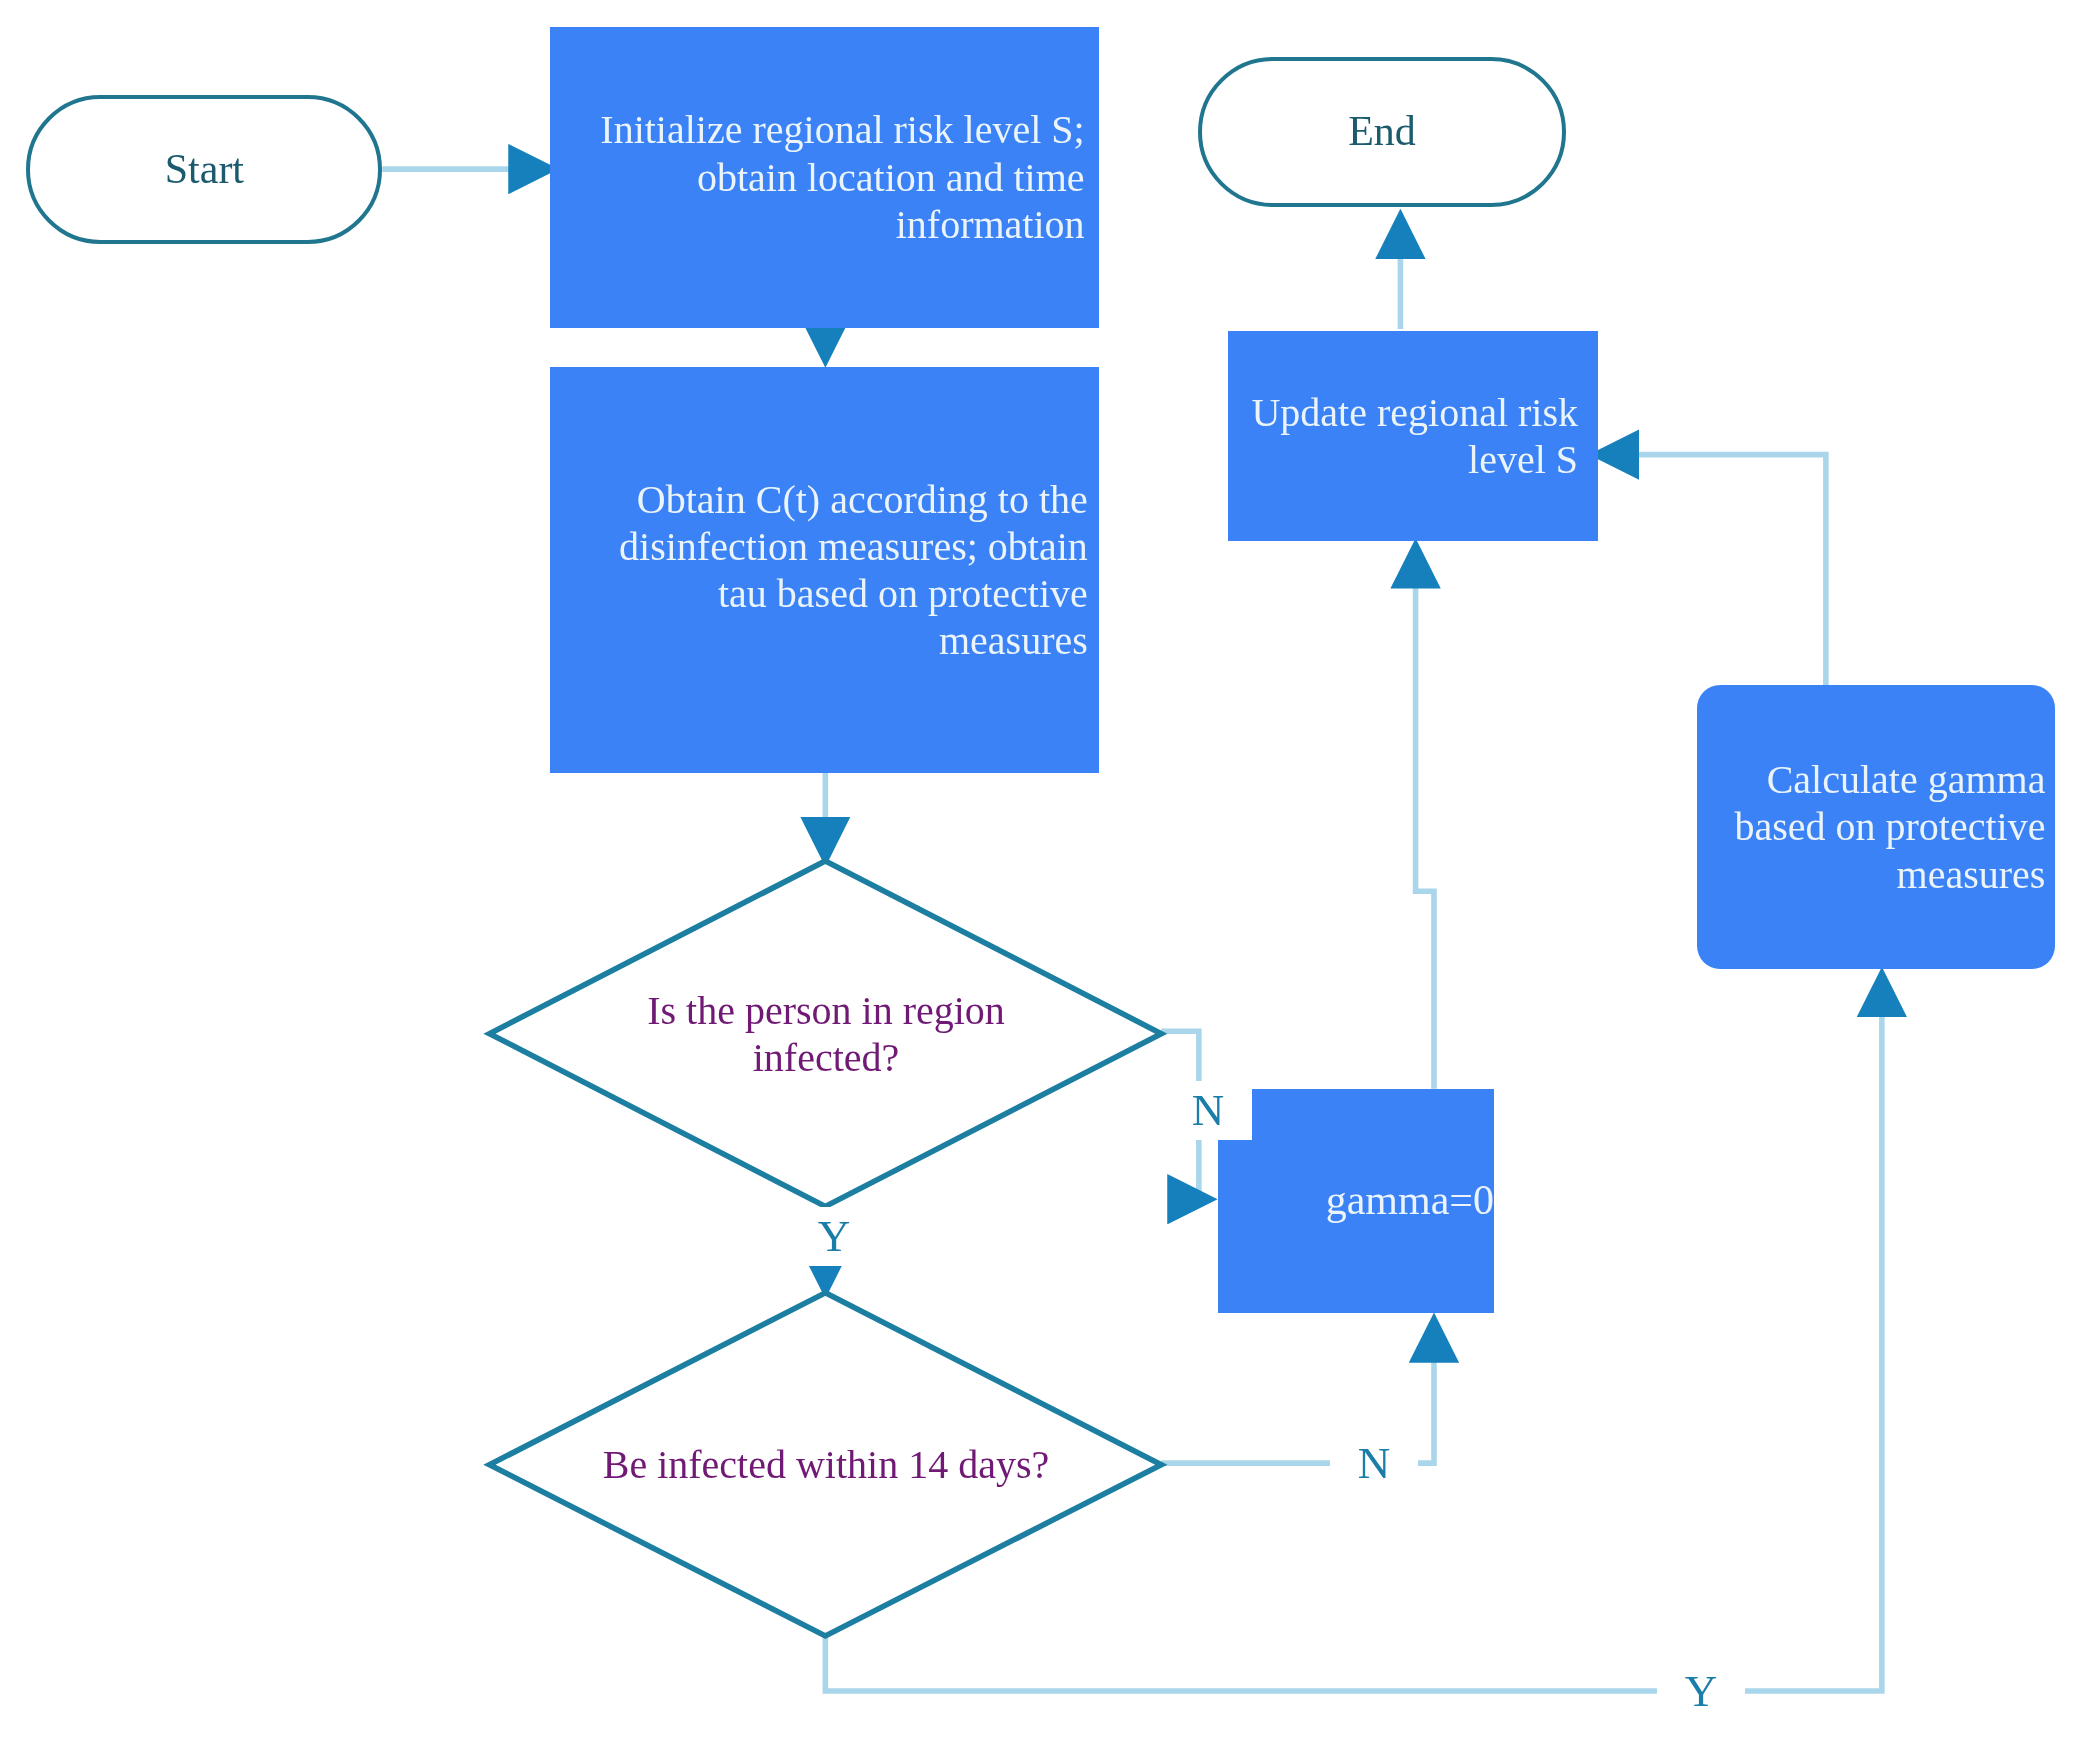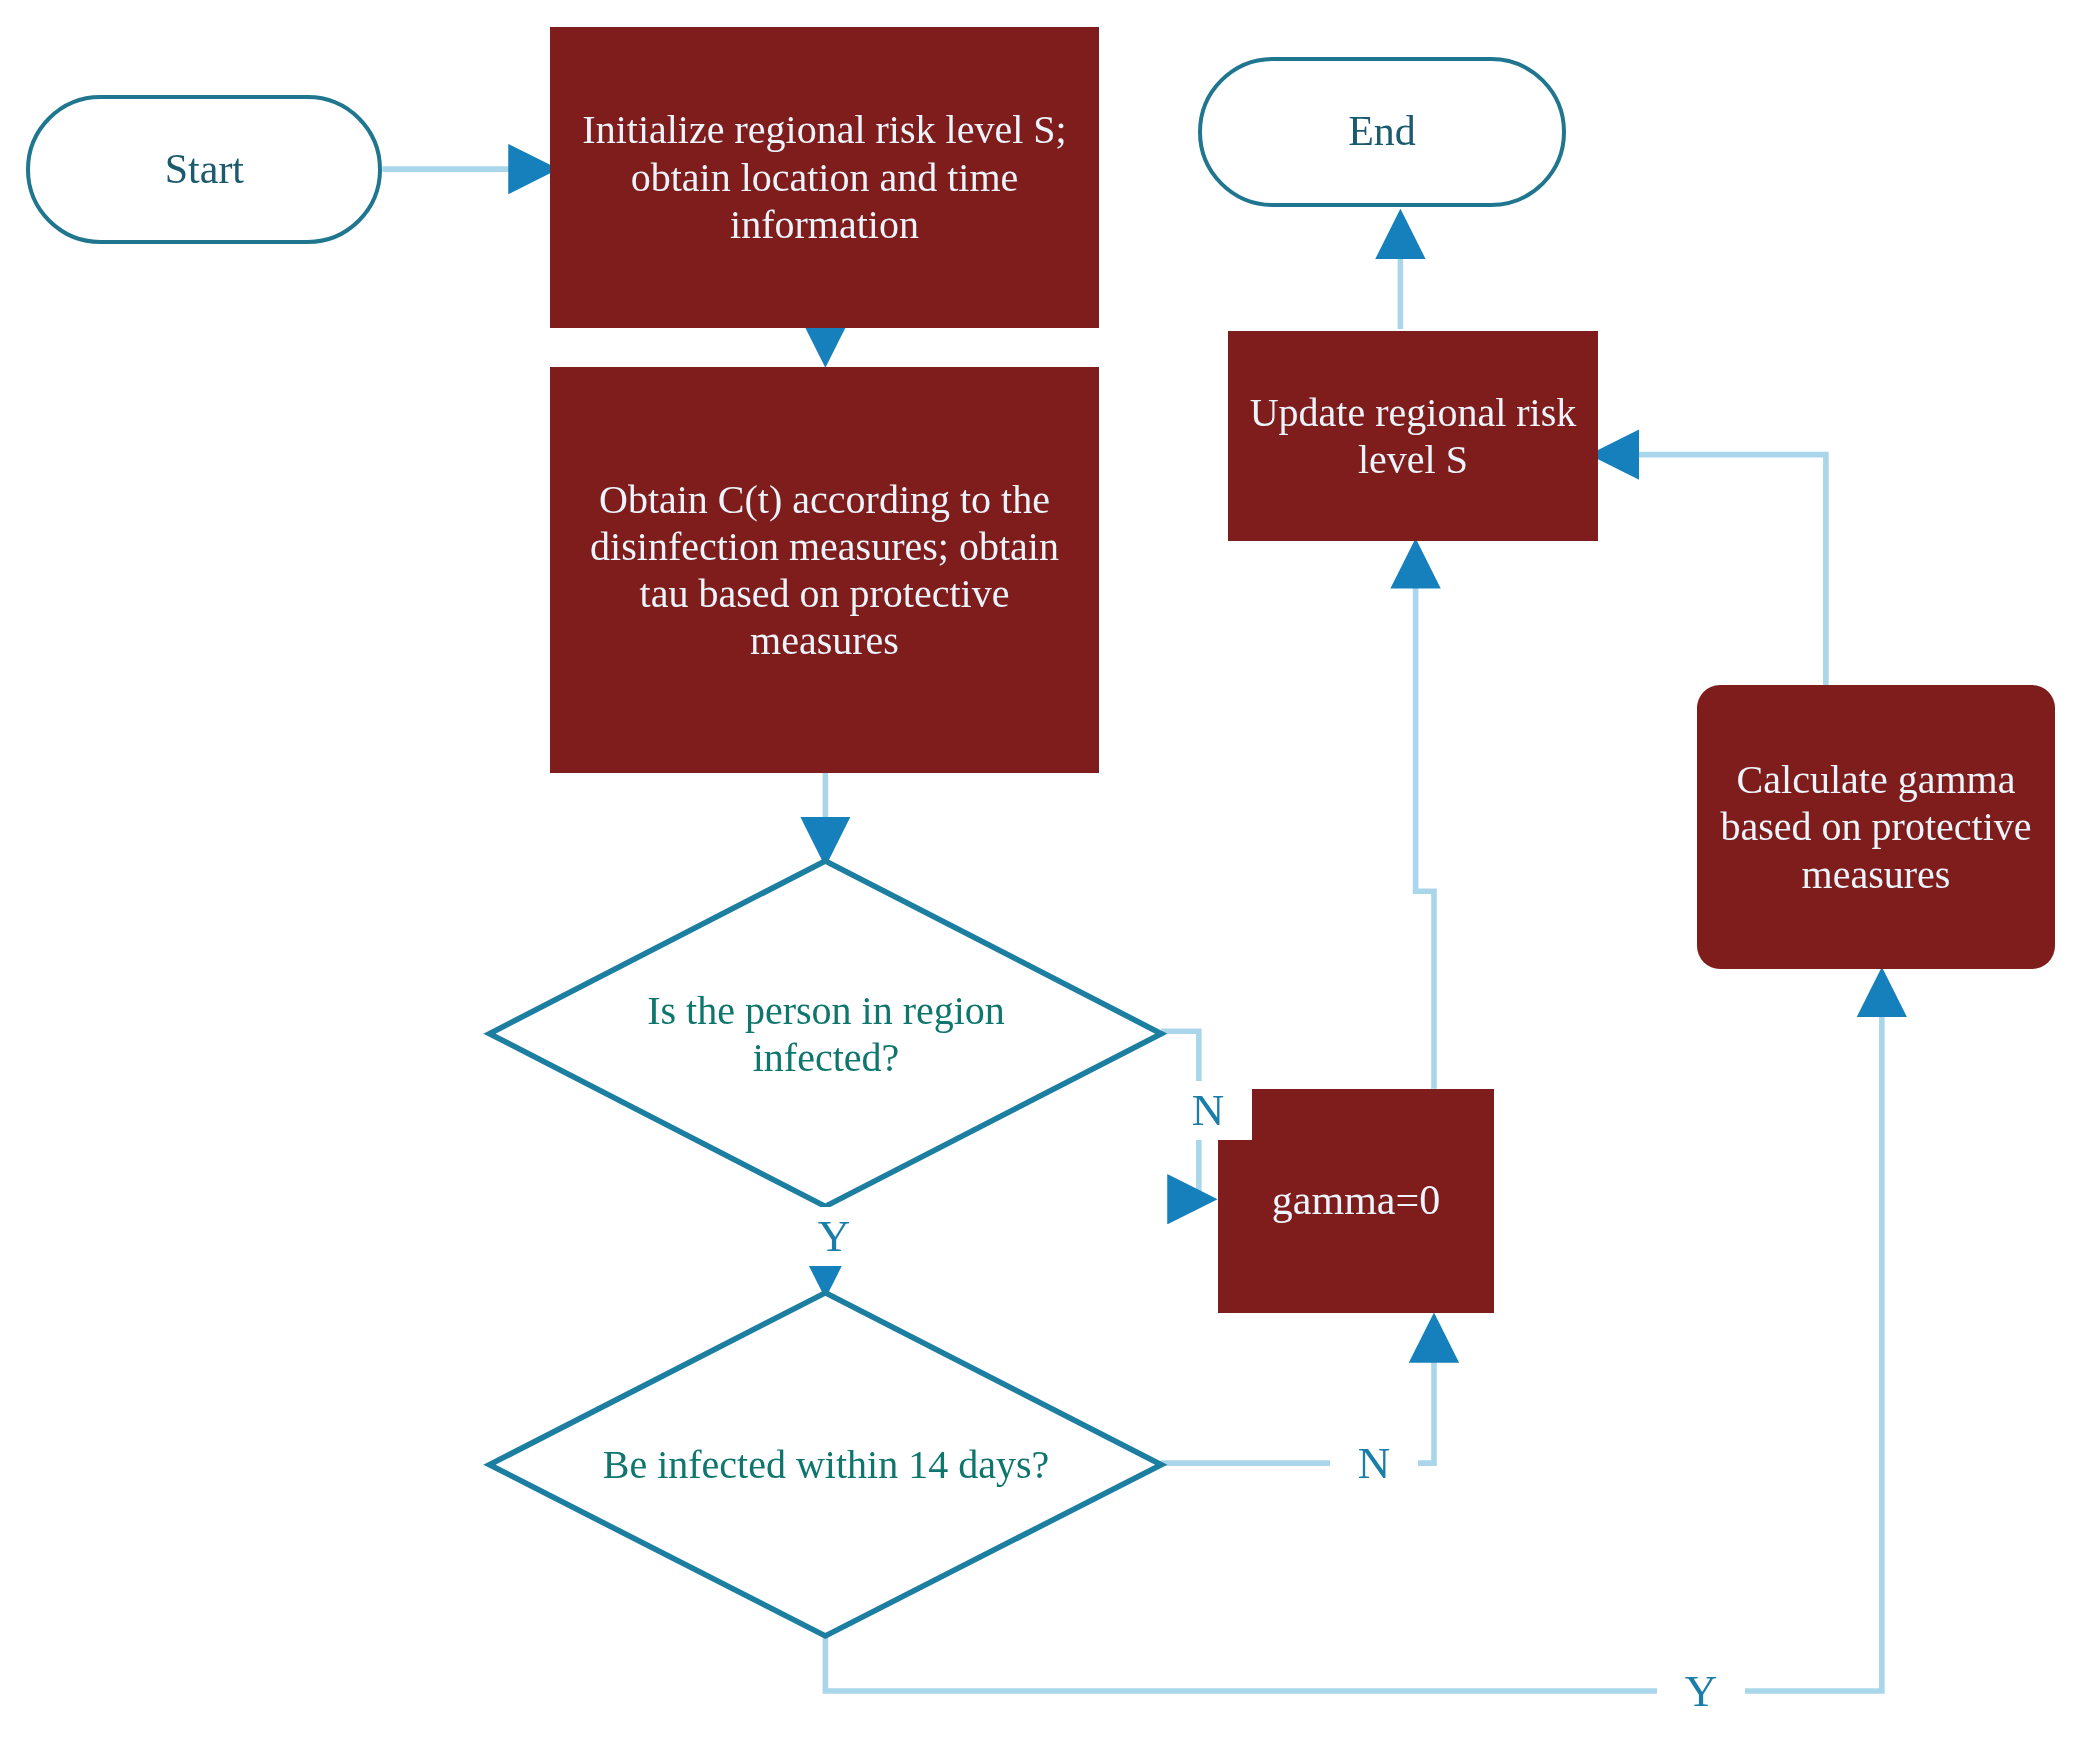--- a/index.html
+++ b/index.html
@@ -5,22 +5,22 @@
 <style>
   html,body{margin:0;padding:0;background:#ffffff;}
   body{font-family:"Liberation Serif","DejaVu Serif",serif;}
   #stage{position:relative;width:2097px;height:1743px;background:#ffffff;overflow:hidden;margin-top:9px;}
   #wires{position:absolute;left:0;top:0;width:2097px;height:1743px;}
   .node{position:absolute;box-sizing:border-box;display:flex;align-items:center;justify-content:center;text-align:center;}
   .node .txt{display:block;width:100%;line-height:1.18;}
   .terminal{
     border:4px solid #20768F;border-radius:799px;background:#ffffff;color:#1C5A6E;
   }
-  .process{background:#7f1d1d;color:#EAF4FA;}
-  .decision{background:transparent;color:#0f766e;}
+  .process{background:#3b82f6;color:#EAF4FA;text-align:right;}
+  .decision{background:transparent;color:#701a75;}
   .decision .txt{position:relative;z-index:2;}
   .edge-label{position:absolute;color:#1B7EA8;background:#ffffff;padding:0 8px;
     display:flex;align-items:center;justify-content:center;line-height:1;}
 </style>
 </head>
 <body>
 
 <div id="stage">
 
   <svg id="wires" viewBox="0 0 2622 2179" xmlns="http://www.w3.org/2000/svg">

